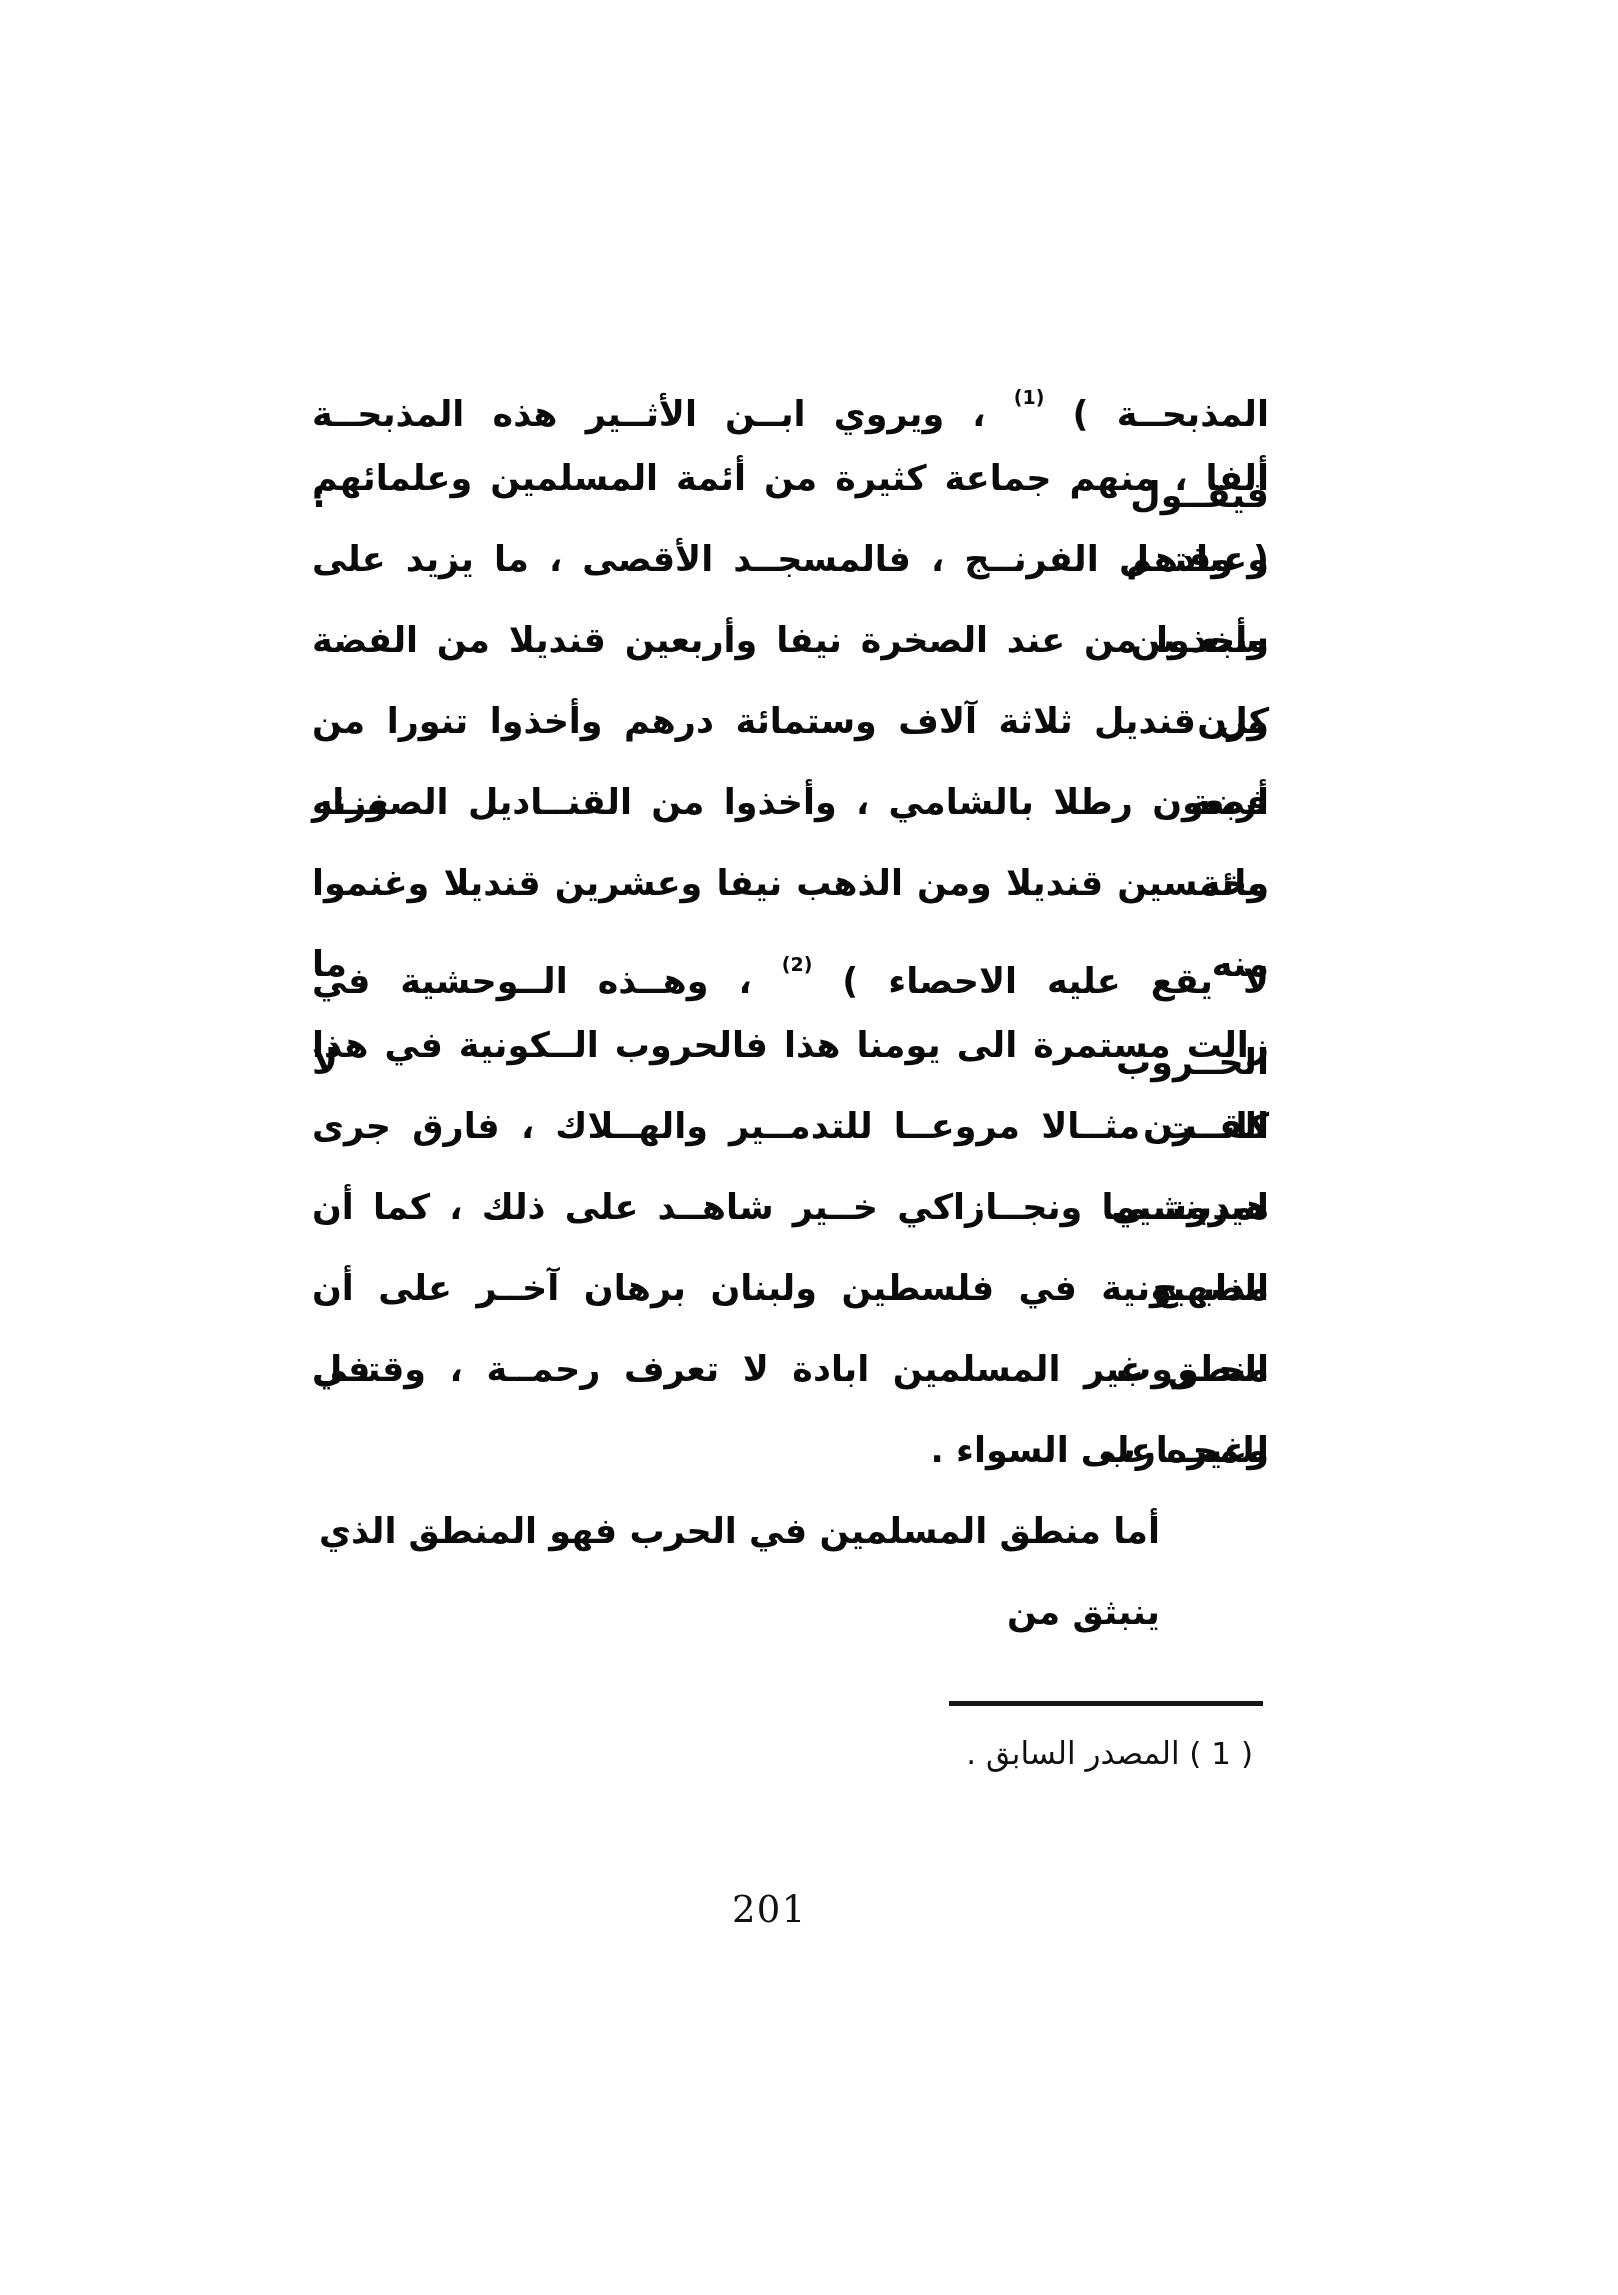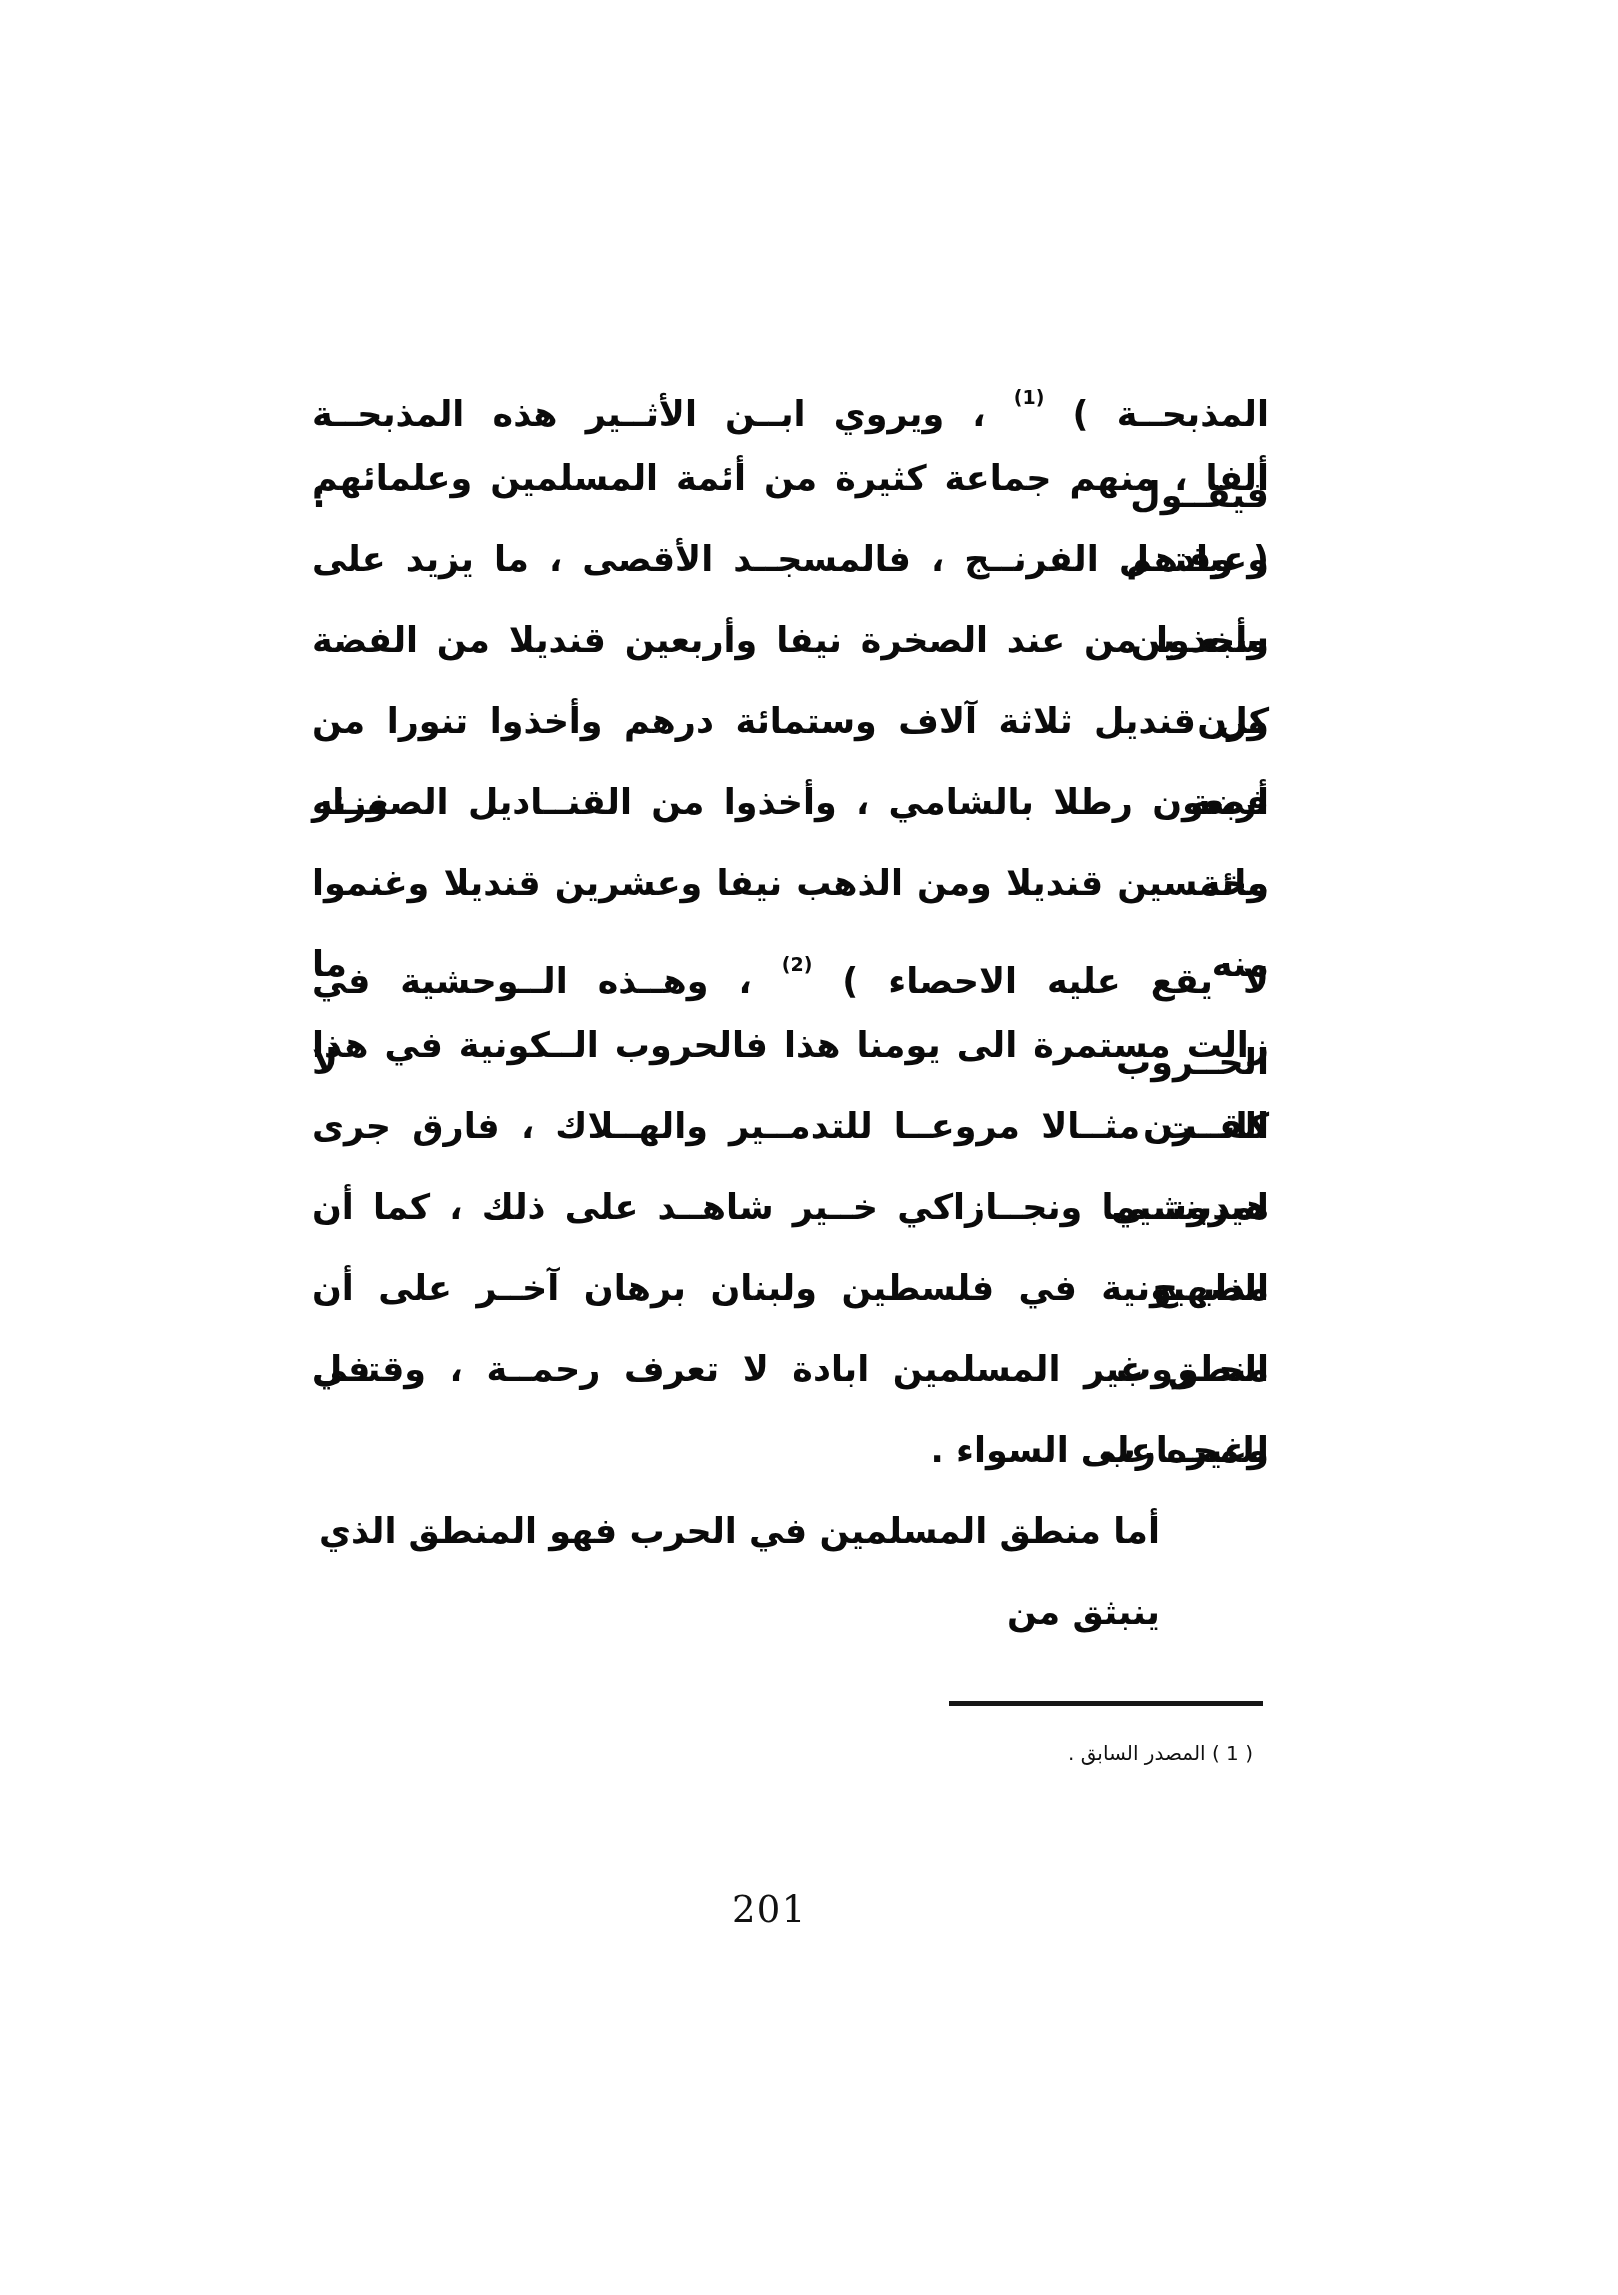--- a/index.html
+++ b/index.html
@@ -54,21 +54,21 @@
   .footnotes {
     position: absolute;
     top: 1726px;
     right: 366px;
     width: 707px;
     direction: rtl;
     text-align: right;
     color: #101010;
   }
   .footnote {
-    font-size: 20px;
+    font-size: 31px;
     line-height: 54px;
     font-weight: 400;
     white-space: nowrap;
   }
   .page-number {
     position: absolute;
     top: 1888px;
     left: 732px;
     width: 122px;
     text-align: left;

